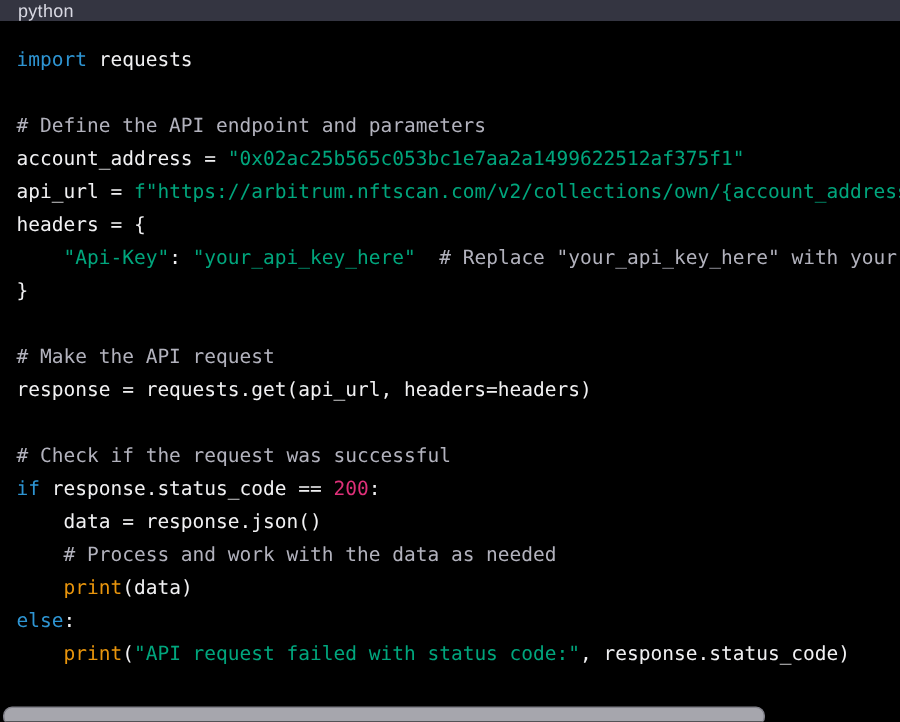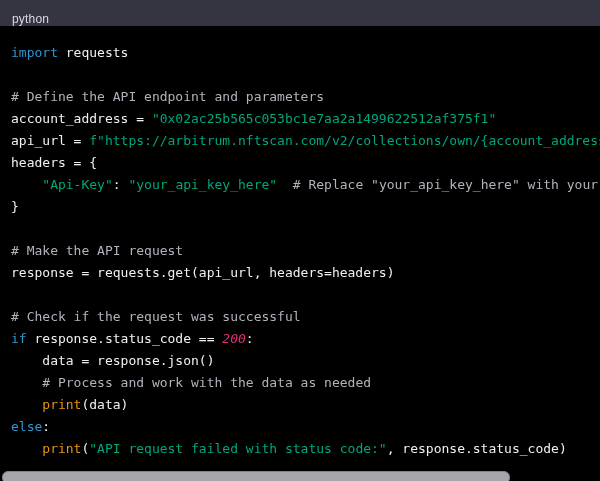--- a/index.html
+++ b/index.html
@@ -7,24 +7,24 @@
   body {
     width: 600px; height: 481px;
     background: var(--code_bg, #000);
     overflow: hidden;
     position: relative;
     font-family: "Liberation Sans", sans-serif;
   }
   .codeblock { width: 600px; height: 481px; position: relative; overflow: hidden; }
 
   .codeblock-header {
-    height: 26px;
+    height: 14px;
     background: var(--header_bg, #343541);
     display: flex;
-    align-items: flex-end;
+    align-items: center;
     justify-content: space-between;
     padding: 0 10px 0 12px;
     color: var(--header_text, #d9d9e3);
     gap: 10px;
   }
   .lang-label { font-size: 12px; letter-spacing: 0.2px; }
   .copy-btn {
     display: flex; align-items: center; gap: 7px;
     background: none; border: none; padding: 0;
     color: var(--header_text, #d9d9e3);
@@ -40,21 +40,21 @@
     font-size: 13px;
     line-height: 22px;
     color: var(--plain, #f1f1f3);
     white-space: pre;
     overflow: hidden;
     width: 600px;
   }
   .code-line { height: 22px; white-space: pre; }
   .tok-kw  { color: var(--keyword, #2e95d3); }
   .tok-str { color: var(--string, #00a67d); }
-  .tok-num { color: var(--number, #df3079); font-style: italic; }
+  .tok-num { color: var(--number, #df3079); }
   .tok-fn  { color: var(--builtin, #e9950c); }
   .tok-com { color: var(--comment, #b2b2bd); }
   .tok-pl  { color: var(--plain, #f1f1f3); }
 
   .hscrollbar-thumb {
     position: absolute;
     left: 2px;
     top: 471px;
     width: 508px;
     height: 13px;

